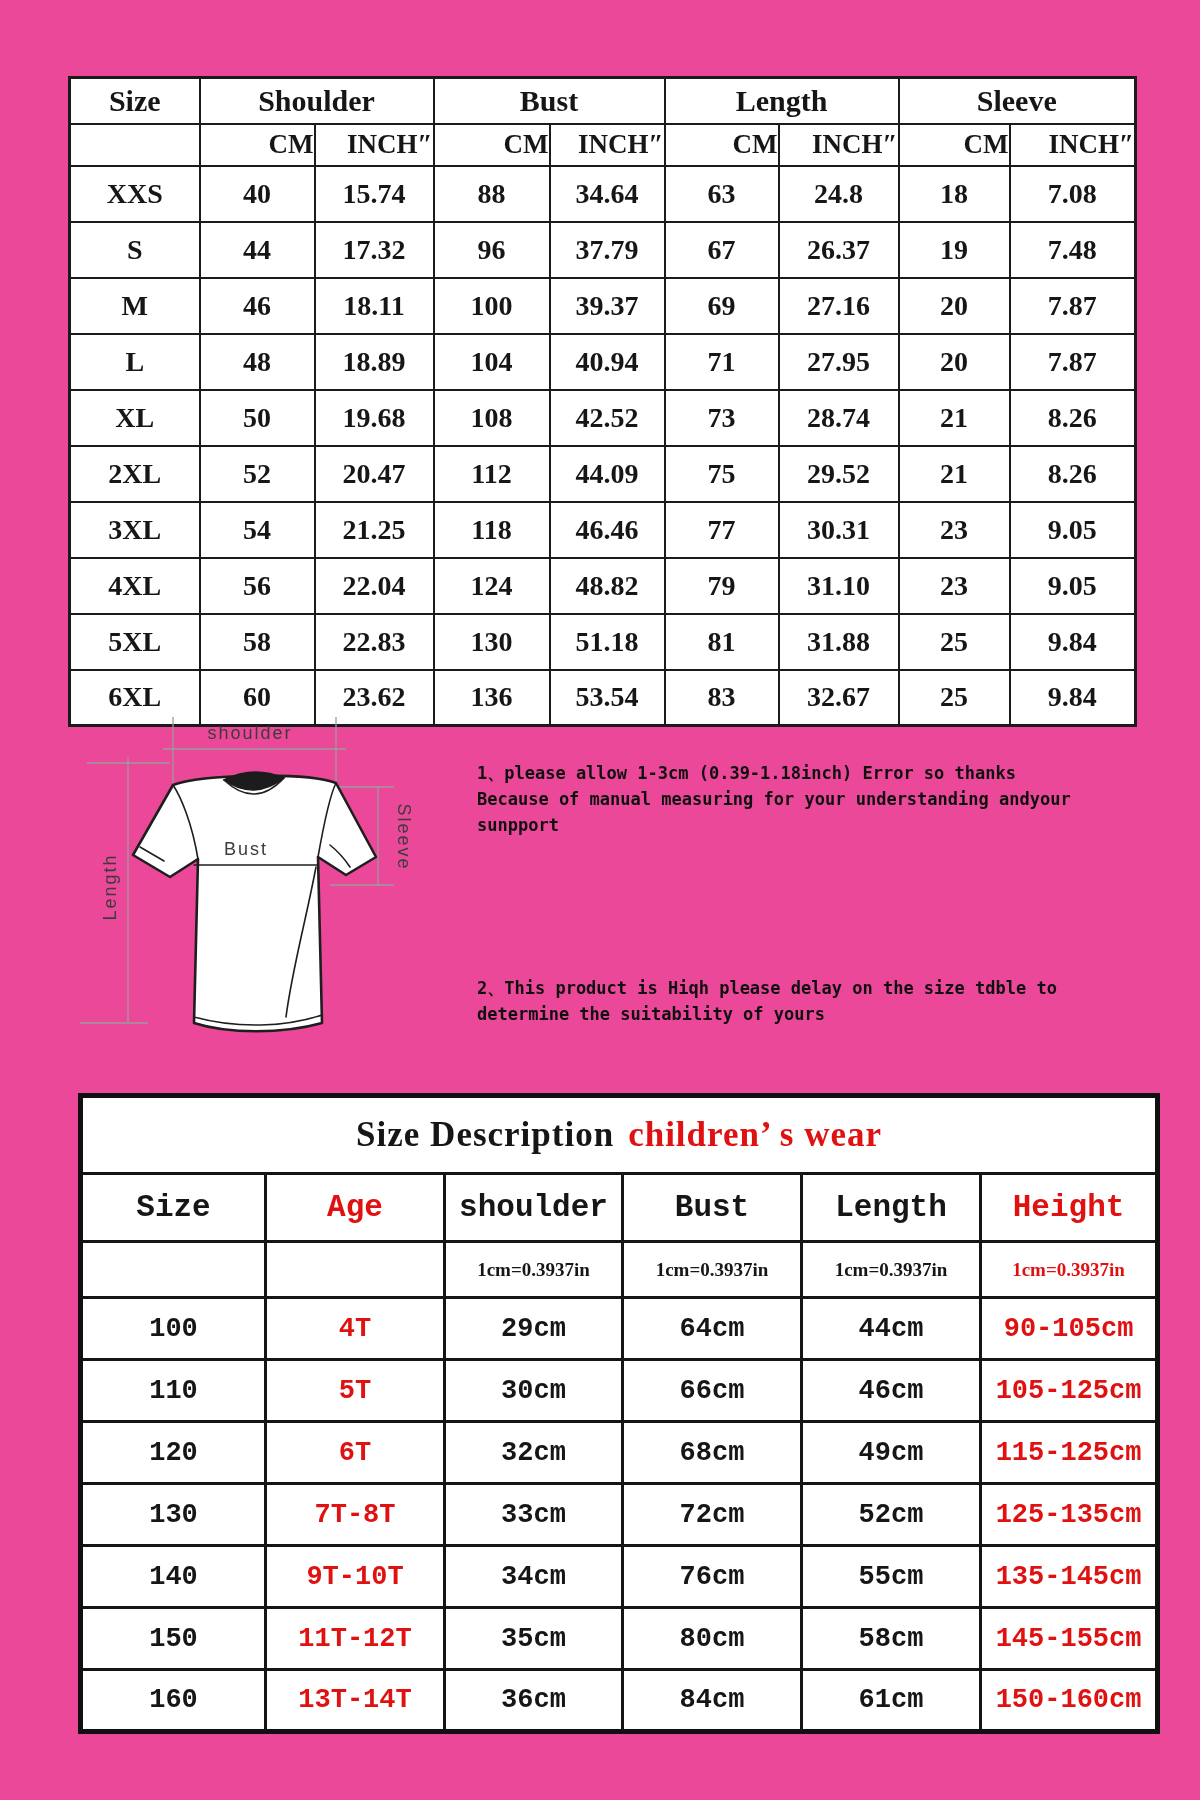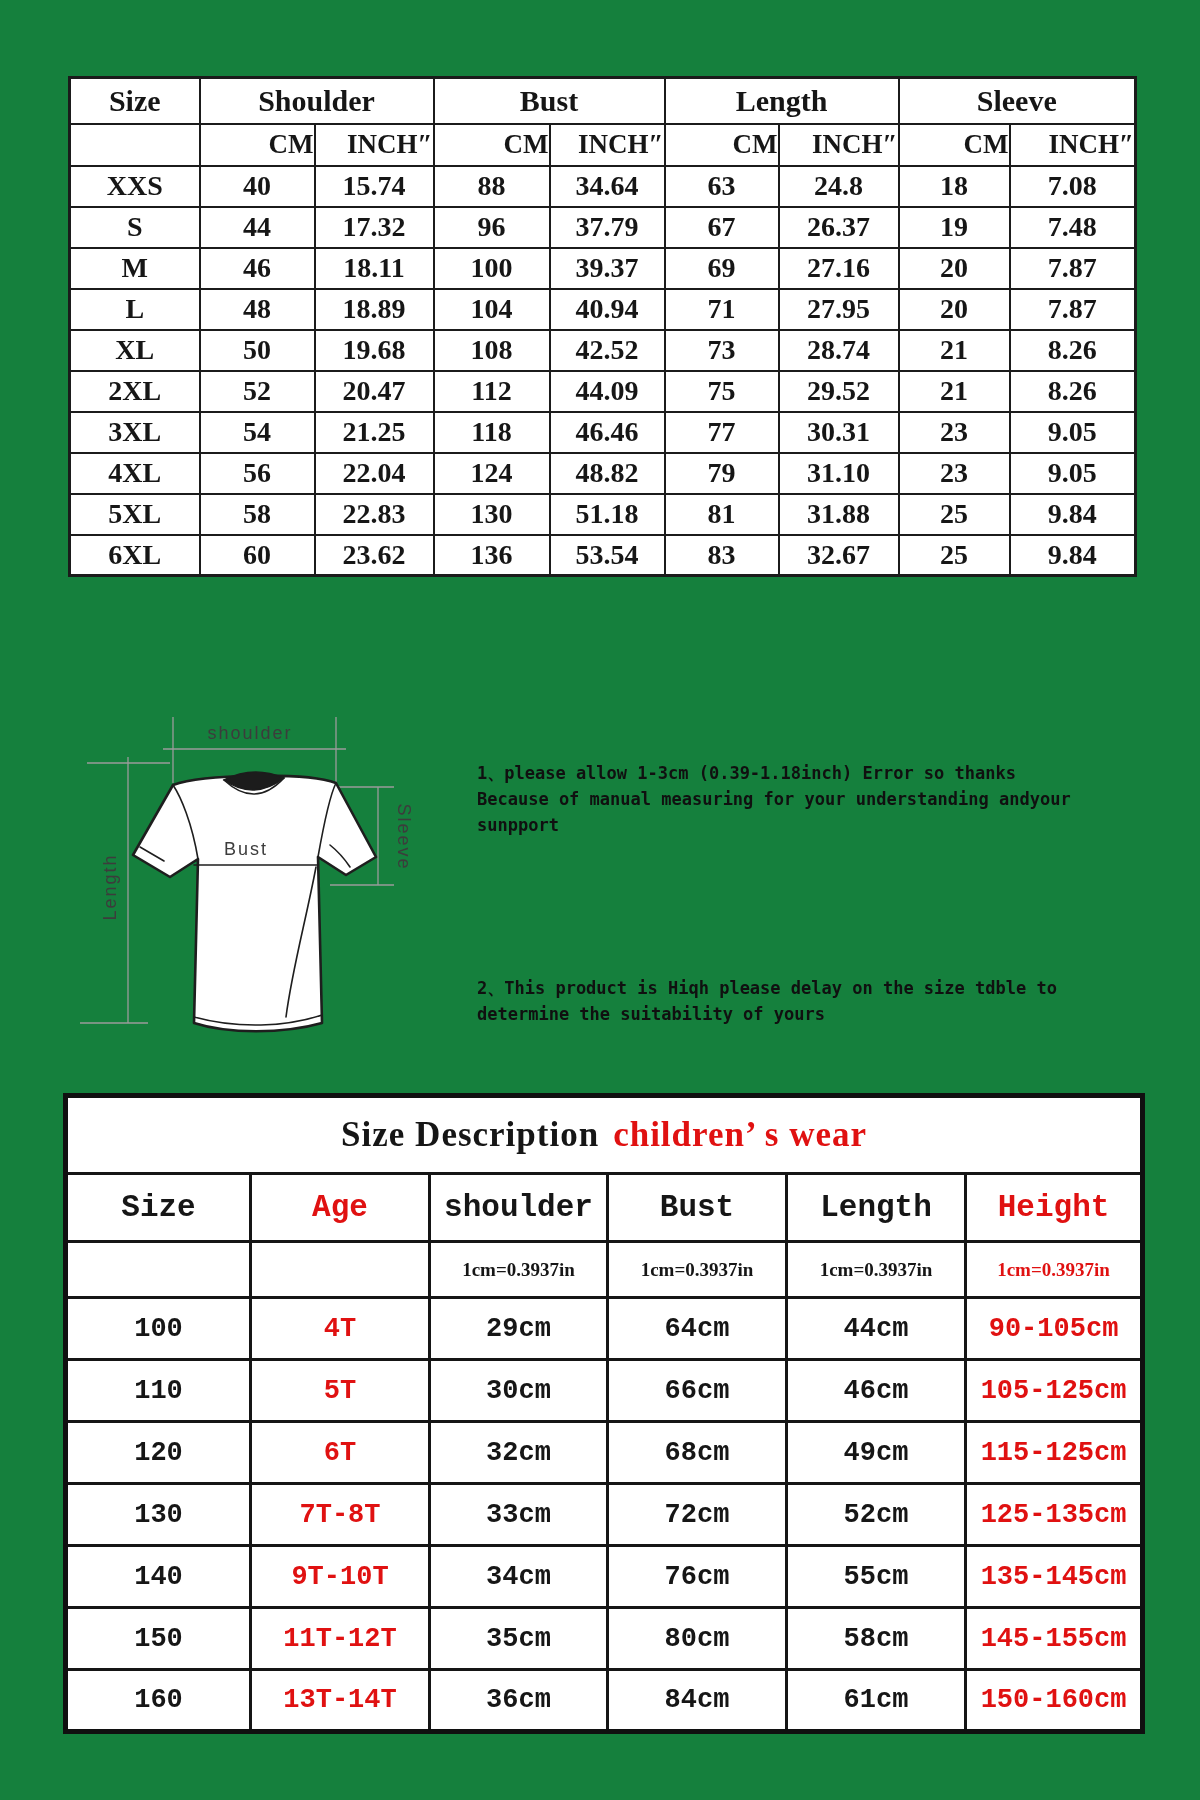--- a/index.html
+++ b/index.html
@@ -1,49 +1,49 @@
 <!DOCTYPE html>
 <html style="--red: #e01111; --ink: #161616;"><head>
 <meta charset="utf-8">
 <style>
   html,body{margin:0;padding:0;background:#ffffff;}
-  .page{position:relative;width:1200px;height:1800px;background:#15803d;overflow:hidden;
+  .page{position:relative;width:1200px;height:1800px;background:#ec4899;overflow:hidden;
         font-family:"Liberation Serif", serif;color:var(--ink,#161616);}
 
   table{border-collapse:collapse;position:absolute;table-layout:fixed;background:#fff;}
   td,th{text-align:center;vertical-align:middle;padding:0;overflow:hidden;}
 
   .red{color:var(--red,#e01111);}
 
   
   .adult{left:68px;top:76px;width:1066px;border:3px solid #1b1b1b;}
   .adult th,.adult td{border:2px solid #1b1b1b;font-weight:bold;color:var(--ink,#161616);}
   .adult tr.h1{height:46px;}
   .adult tr.h1 th{font-size:30px;}
   .adult tr.h2{height:42px;}
   .adult tr.h2 th{font-size:27px;text-align:right;}
-  .adult tbody tr{height:41px;}
+  .adult tbody tr{height:56px;}
   .adult tbody td{font-size:28px;}
 
   
   .diagram{position:absolute;left:78px;top:695px;width:340px;height:352px;}
   .guide line{stroke:#9b9b9b;stroke-width:1.3;}
   .shirt{stroke:#1e1e1e;stroke-width:2.6;fill:#ffffff;stroke-linejoin:round;stroke-linecap:round;}
   .fold{stroke:#1e1e1e;stroke-width:1.6;fill:none;stroke-linecap:round;}
   .dlabel{font-family:"Liberation Sans", sans-serif;font-size:18px;fill:#3c3c3c;letter-spacing:2px;}
 
   
   .note{position:absolute;left:477px;width:640px;white-space:pre-line;
         font-family:"DejaVu Sans Mono", monospace;font-weight:bold;
         font-size:17px;line-height:26px;color:#101010;}
   .note1{top:760px;}
   .note2{top:975px;}
 
   
-  .children{left:63px;top:1093px;width:1077px;border:5px solid #101010;}
+  .children{left:78px;top:1093px;width:1077px;border:5px solid #101010;}
   .children td{border:3px solid #151515;font-weight:bold;}
   .children tr.title-row{height:78px;}
   .children tr.title-row td{font-size:35px;letter-spacing:1px;}
   .children tr.title-row .t-red{margin-left:14px;}
   .children tr.head-row{height:68px;}
   .children tr.head-row td{font-family:"Liberation Mono", monospace;font-size:31px;}
   .children tr.sub-row{height:56px;}
   .children tr.sub-row td{font-family:Liberation Serif, serif;font-size:19px;}
   .children tbody tr{height:62px;}
   .children tbody td{font-family:"Liberation Mono", monospace;font-size:27px;}

